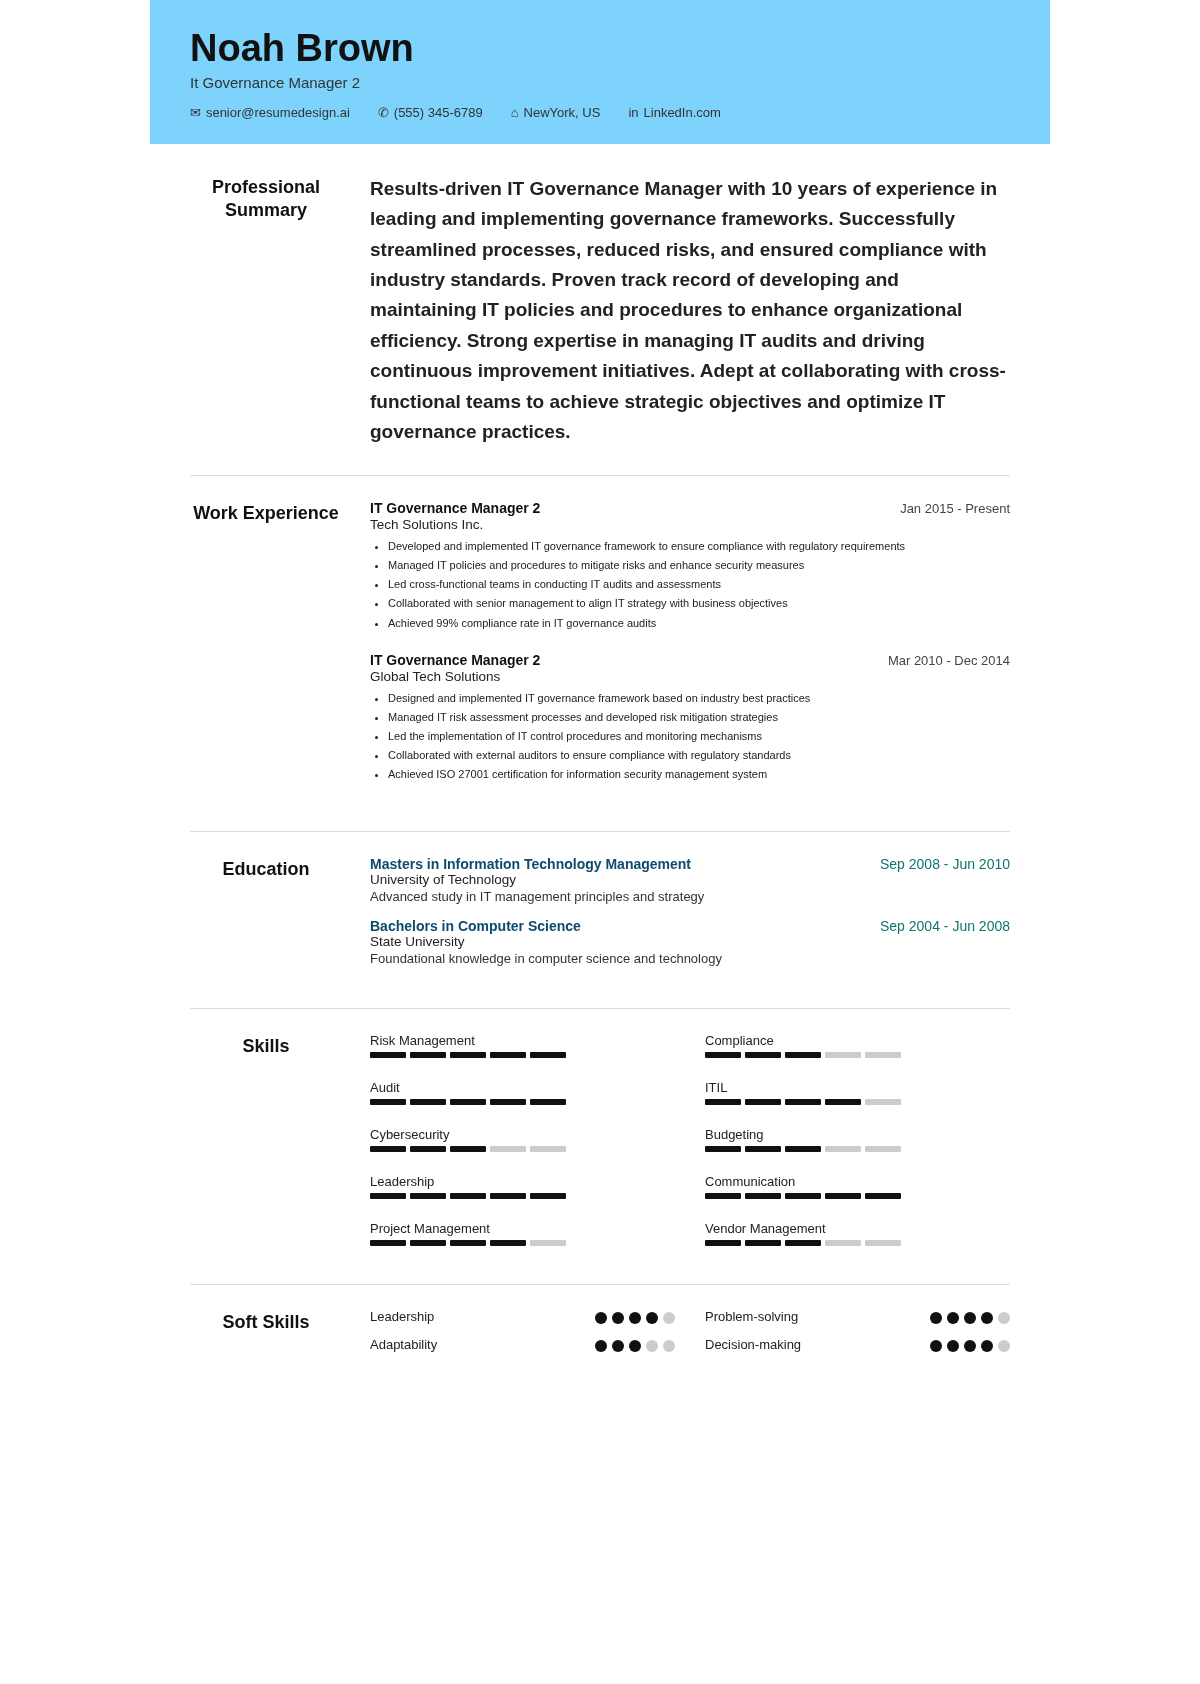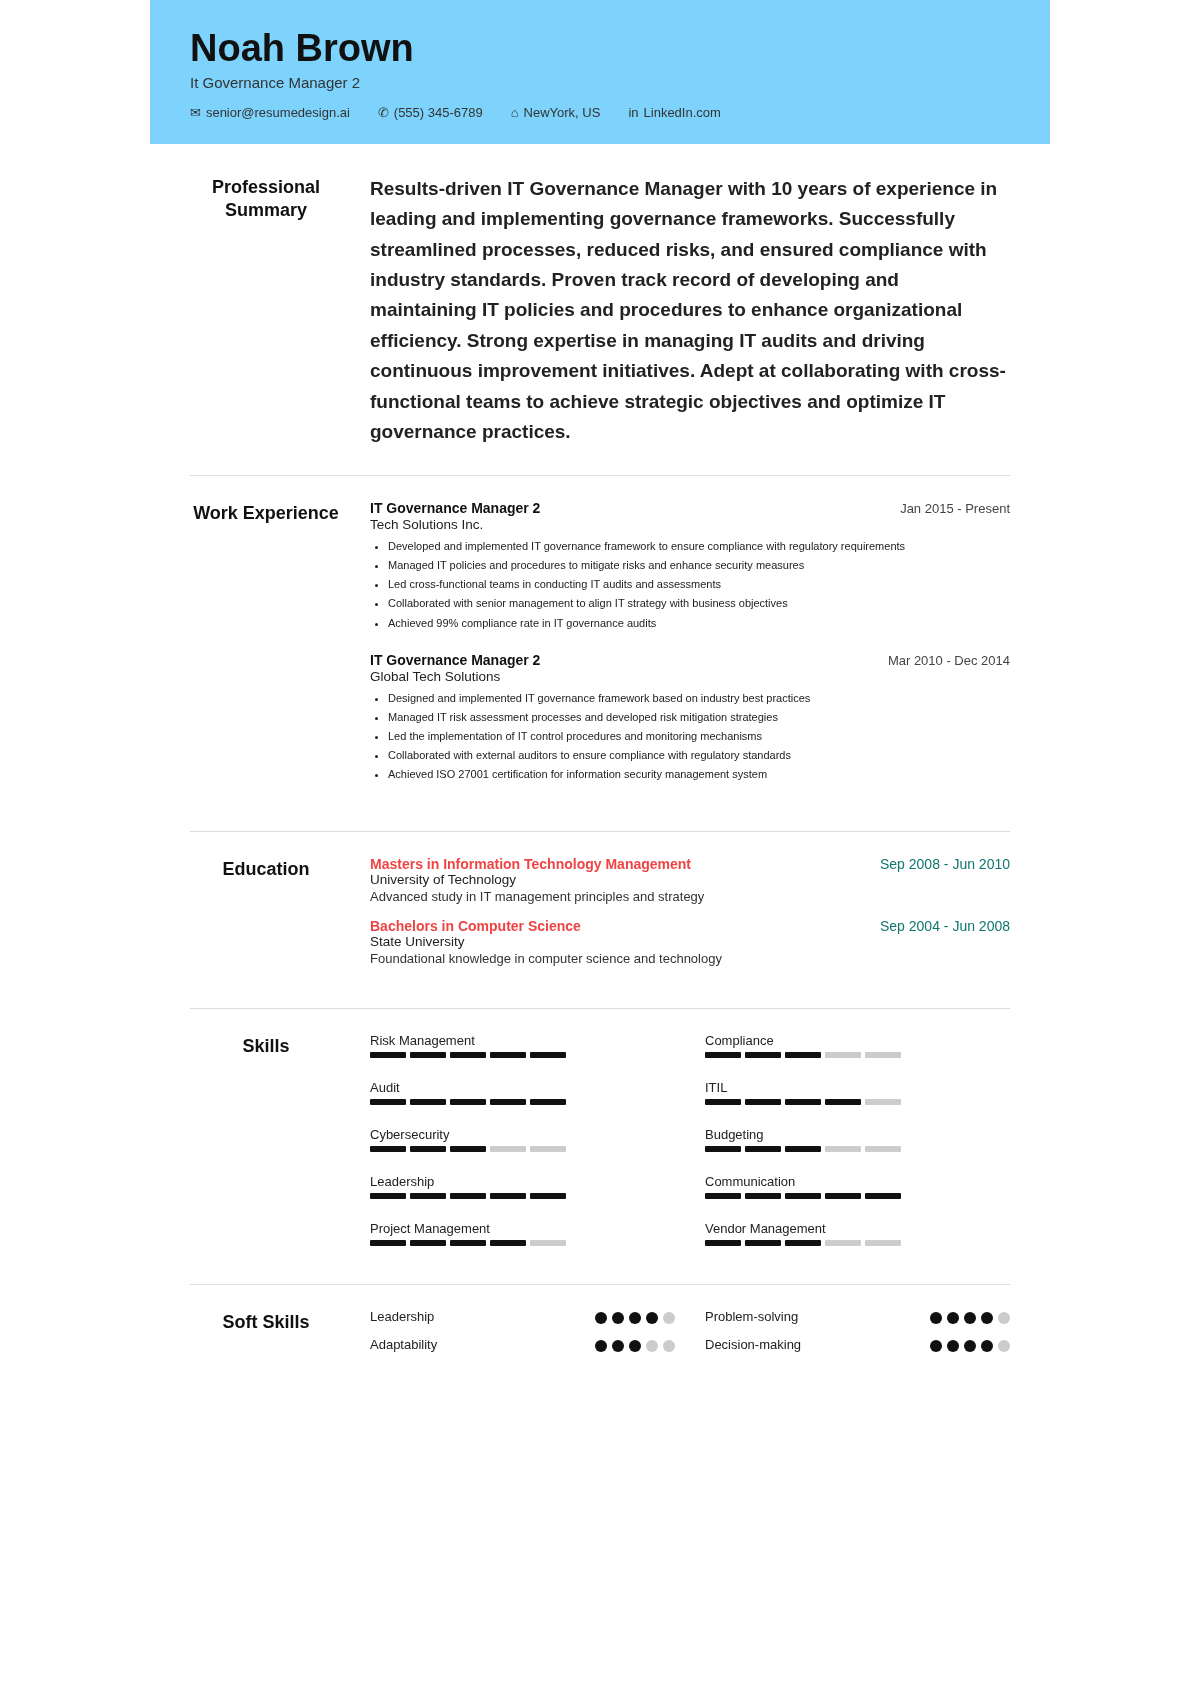--- a/index.html
+++ b/index.html
@@ -120,21 +120,21 @@
       margin-bottom: 14px;
     }
     .edu-header {
       display: flex;
       justify-content: space-between;
       align-items: baseline;
     }
     .edu-degree {
       font-size: 14px;
       font-weight: 700;
-      color: #ef4444;
+      color: #0c4a6e;
     }
     .edu-date {
       font-size: 14px;
       color: #0f766e;
       white-space: nowrap;
     }
     .edu-school {
       font-size: 13.5px;
       color: #222;
       margin-bottom: 2px;

